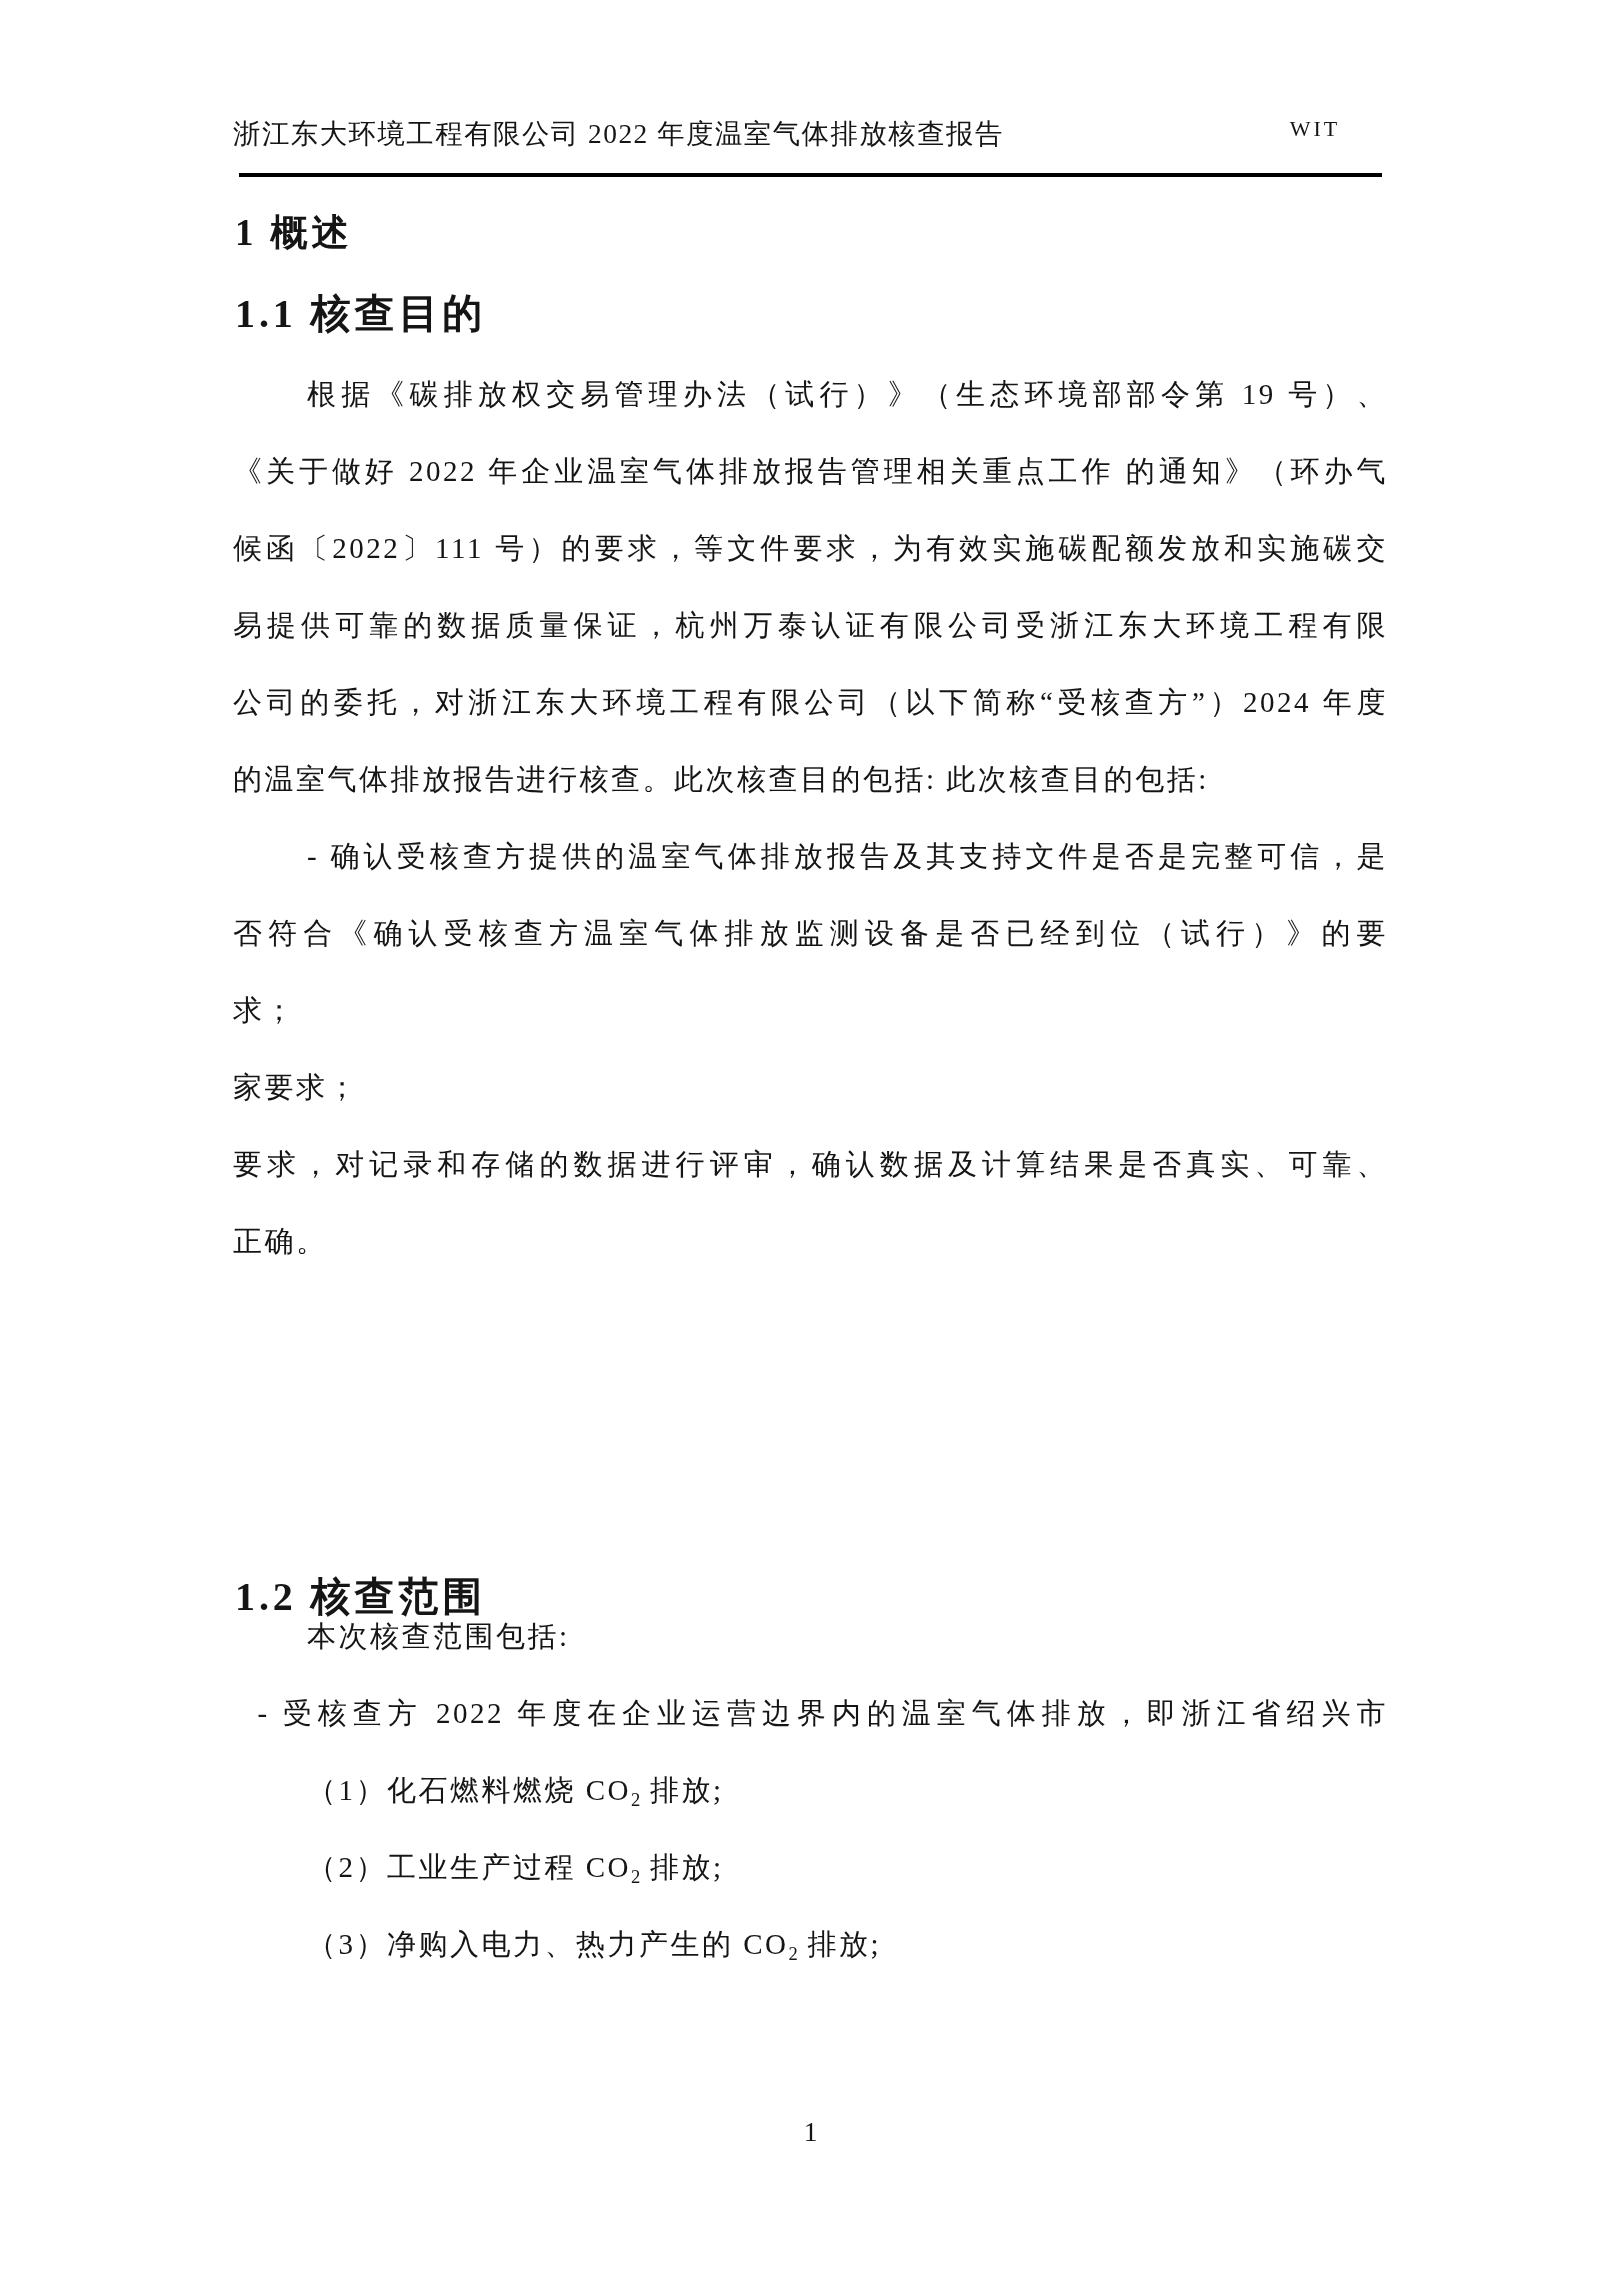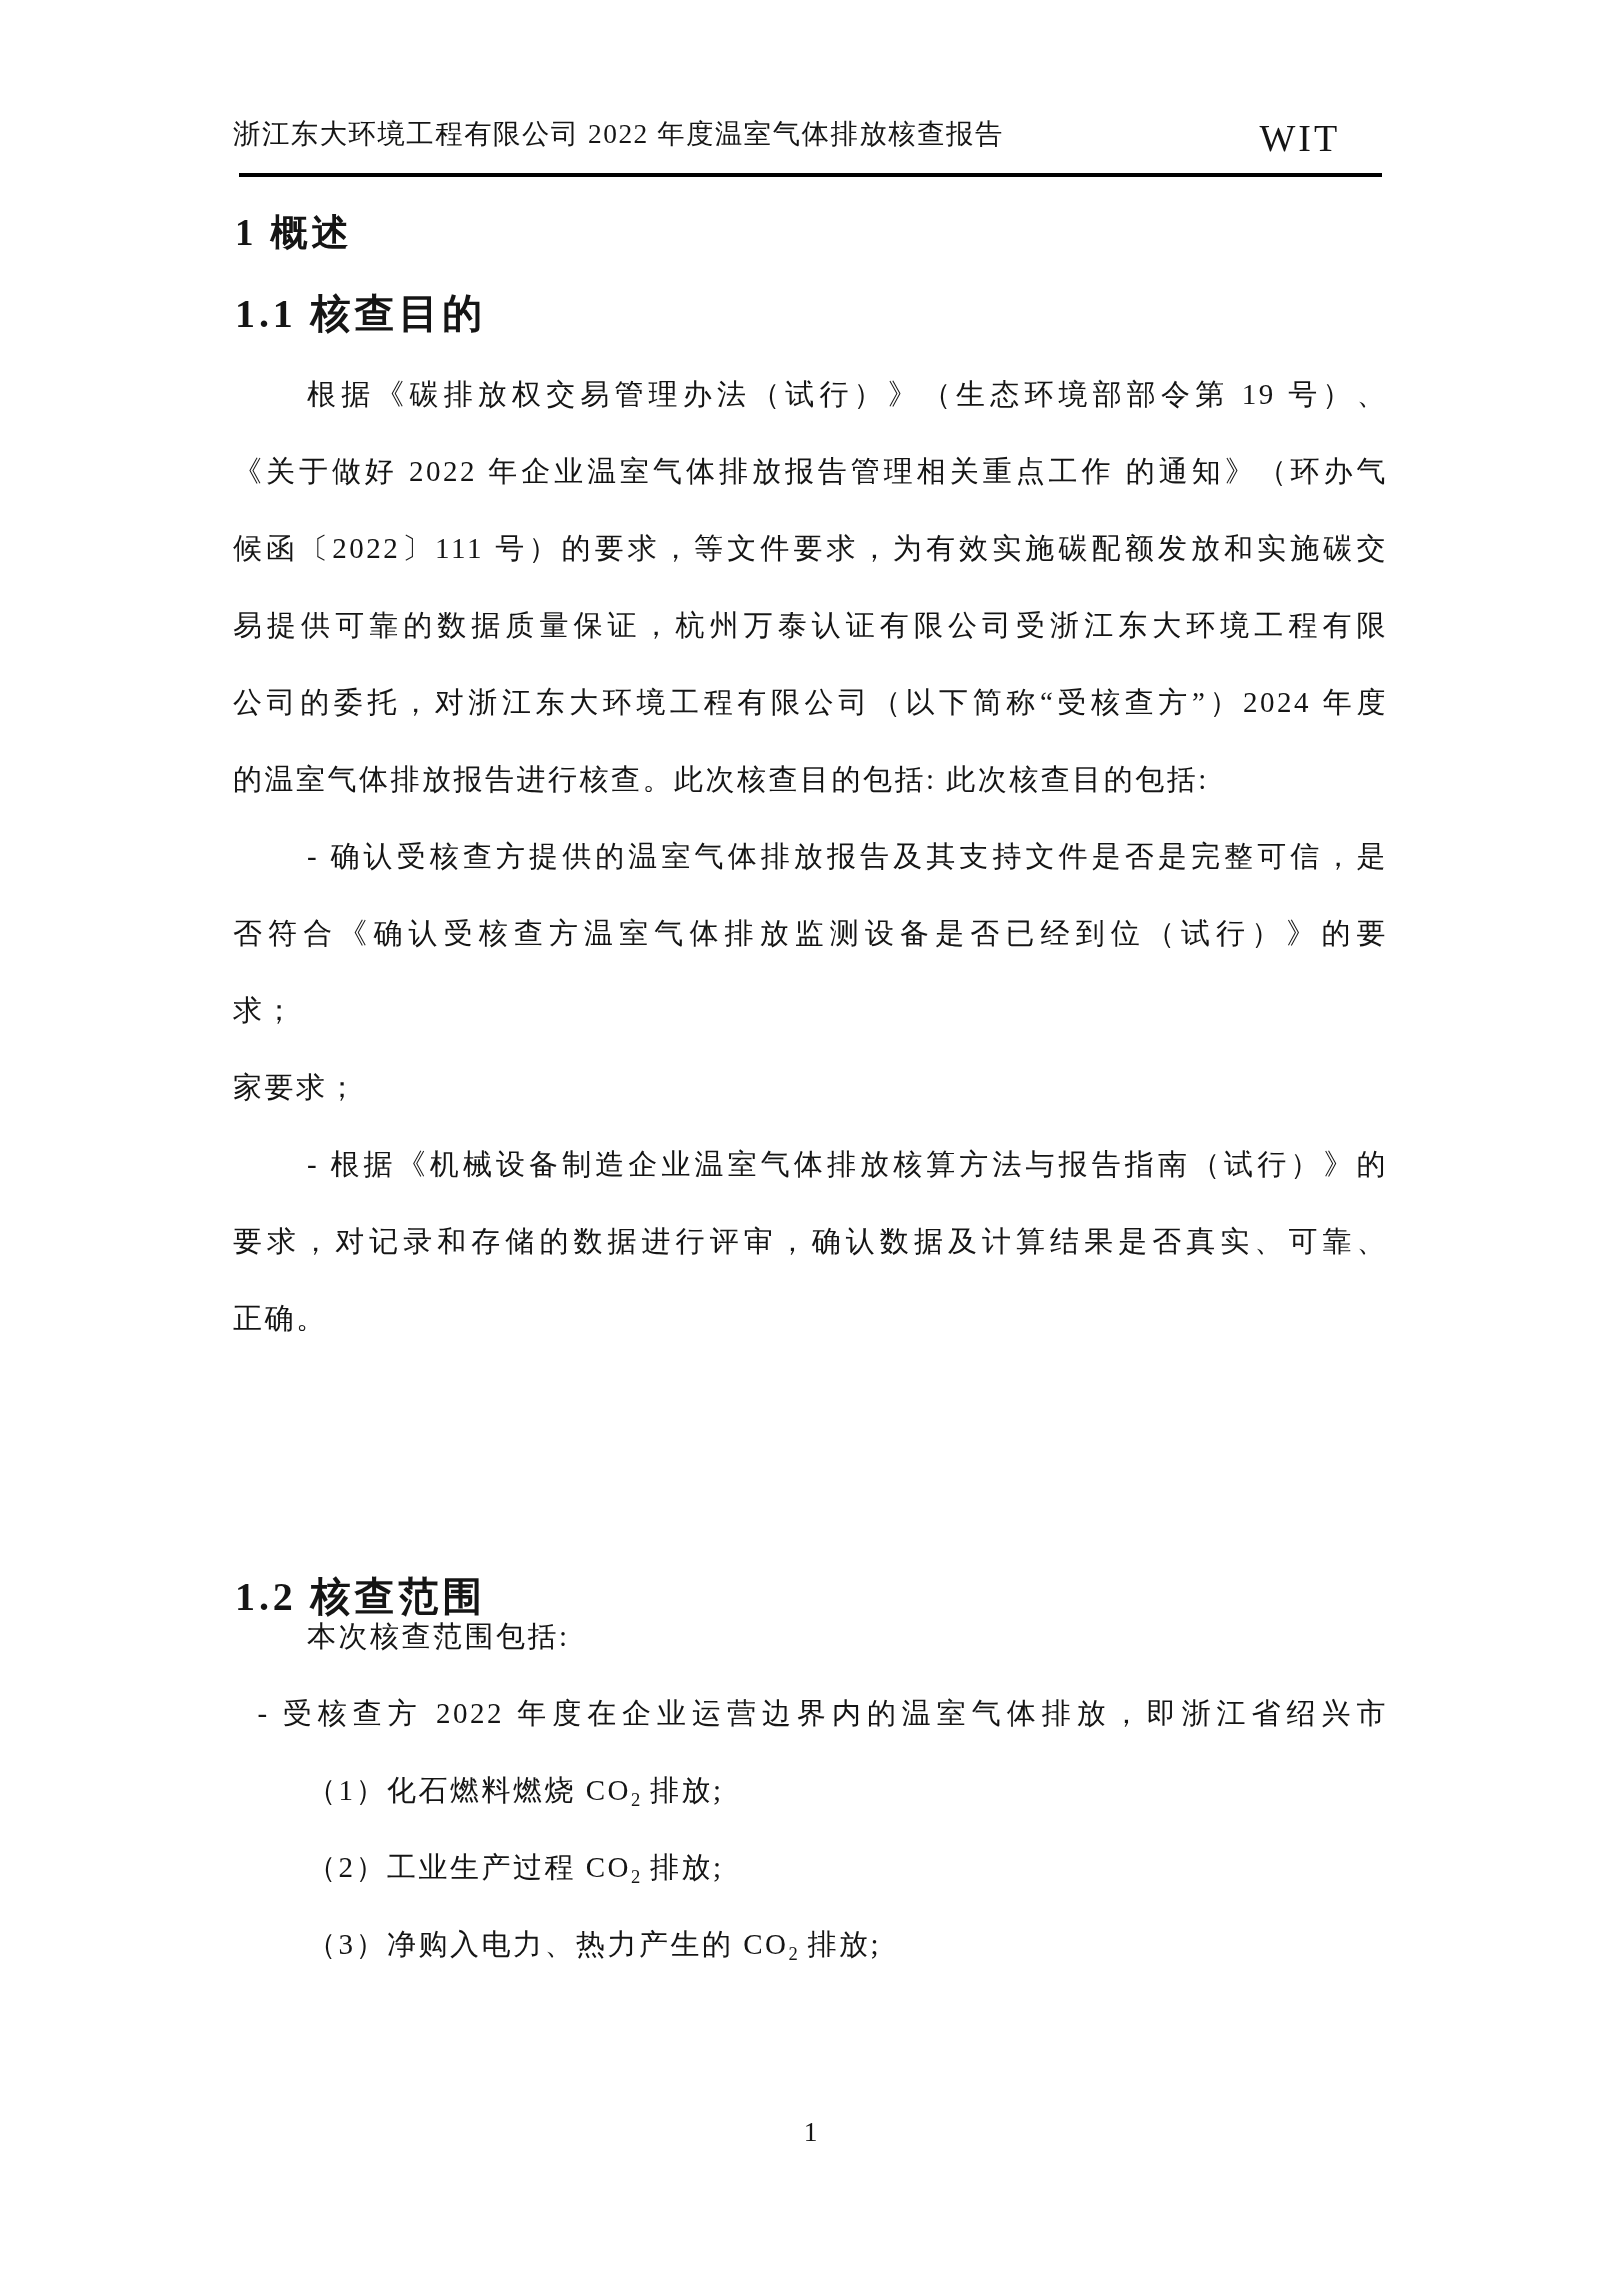--- a/index.html
+++ b/index.html
@@ -21,21 +21,21 @@
     display: flex;
     justify-content: space-between;
     align-items: flex-start;
   }
   .h-title {
     font-size: 27.4px;
     letter-spacing: 1.5px;
     white-space: nowrap;
   }
   .h-logo {
-    font-size: 38px;
+    font-size: 22px;
     letter-spacing: 2.9px;
     margin-right: 47px;
   }
   .rule {
     position: absolute;
     top: 173px;
     left: 239px;
     width: 1143px;
     height: 3.9px;
     background: #000;
@@ -113,21 +113,20 @@
     <div class="bl ind just">根据《碳排放权交易管理办法（试行）》（生态环境部部令第 19 号）、</div>
     <div class="bl just">《关于做好 2022 年企业温室气体排放报告管理相关重点工作 的通知》（环办气</div>
     <div class="bl just">候函〔2022〕111 号）的要求，等文件要求，为有效实施碳配额发放和实施碳交</div>
     <div class="bl just">易提供可靠的数据质量保证，杭州万泰认证有限公司受浙江东大环境工程有限</div>
     <div class="bl just">公司的委托，对浙江东大环境工程有限公司（以下简称“受核查方”）2024 年度</div>
     <div class="bl">的温室气体排放报告进行核查。此次核查目的包括: 此次核查目的包括:</div>
     <div class="bl ind just">- 确认受核查方提供的温室气体排放报告及其支持文件是否是完整可信，是</div>
     <div class="bl just">否符合《确认受核查方温室气体排放监测设备是否已经到位（试行）》的要</div>
     <div class="bl">求；</div>
     <div class="bl">家要求；</div>
-    <div class="bl ind just">- 根据《机械设备制造企业温室气体排放核算方法与报告指南（试行）》的</div>
     <div class="bl just">要求，对记录和存储的数据进行评审，确认数据及计算结果是否真实、可靠、</div>
     <div class="bl">正确。</div>
   </div>
 
   <div class="h2 h12">1.2 核查范围</div>
 
   <div class="block scope">
     <div class="bl ind">本次核查范围包括:</div>
     <div class="bl dind just">- 受核查方 2022 年度在企业运营边界内的温室气体排放，即浙江省绍兴市</div>
 

